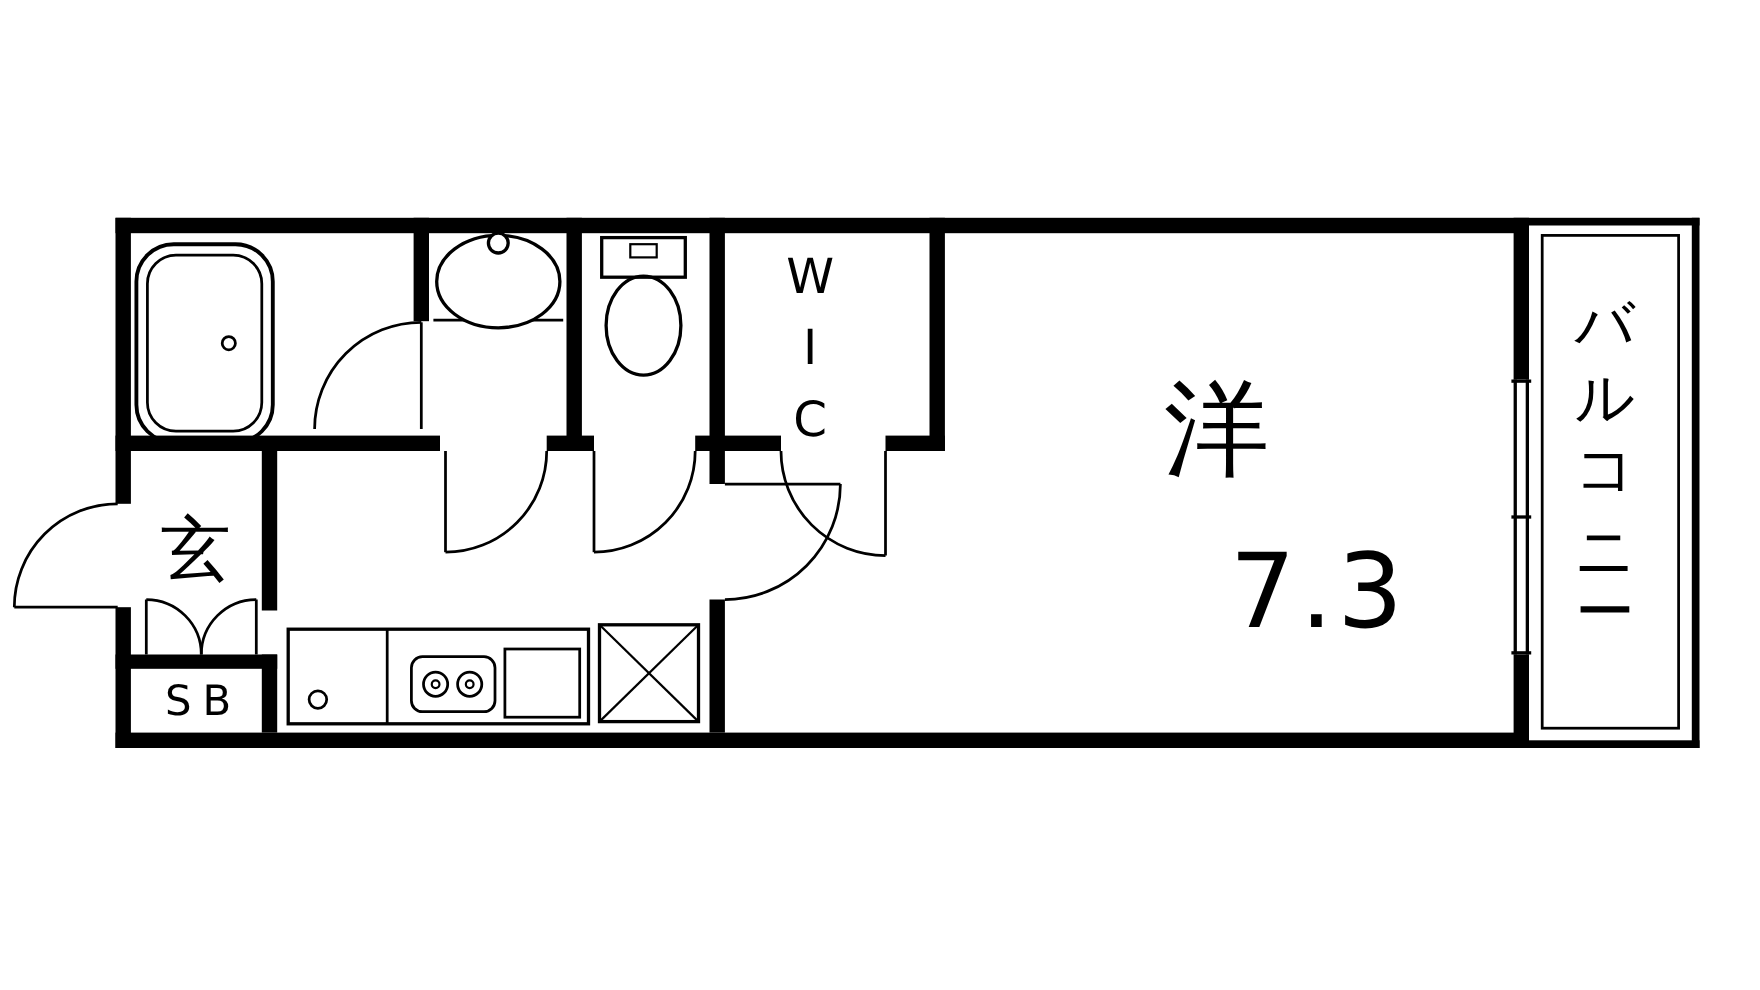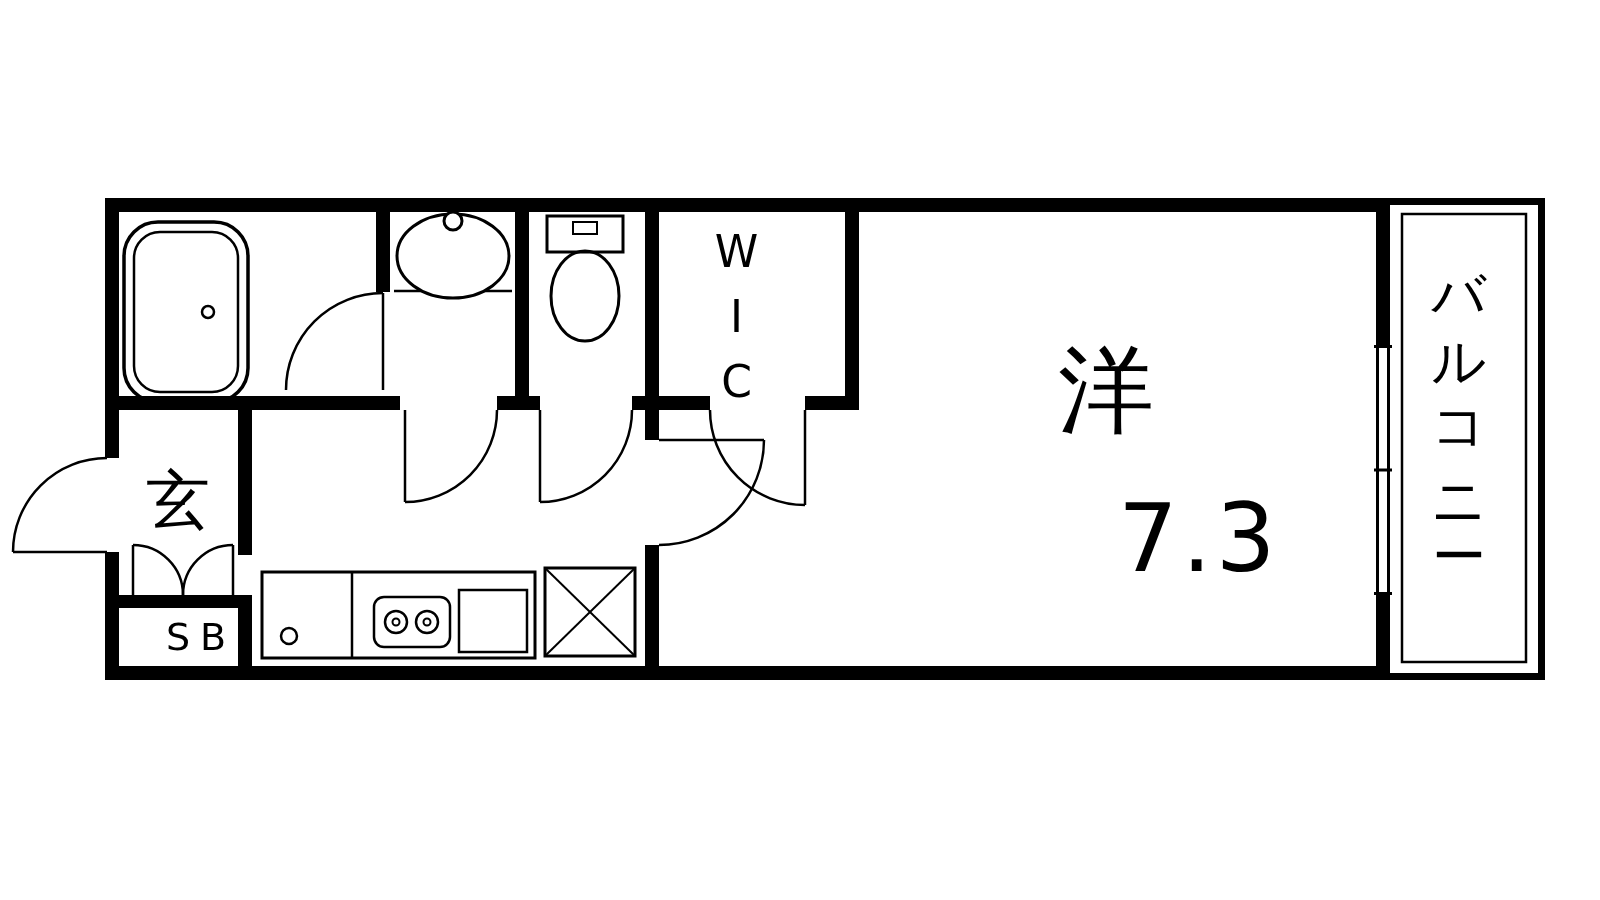--- a/index.html
+++ b/index.html
@@ -146,21 +146,21 @@
       <path d="M 133 545 A 50 50 0 0 1 183 595"></path>
       <line x1="233" y1="545" x2="233" y2="595"></line>
       <path d="M 233 545 A 50 50 0 0 0 183 595"></path>
     </g>
   </svg>
 
   <div class="label v upright" style="left:714px; top:226px; font-size:44px; letter-spacing:14px;">WIC</div>
 
   <div class="label" style="left:146px; top:468px; font-size:64px;">玄</div>
 
-  <div class="label" style="left:166px; top:618px; font-size:38px; letter-spacing:10px;">SB</div>
+  <div class="label" style="left:150px; top:618px; font-size:38px; letter-spacing:10px;">SB</div>
 
   <div class="label" style="left:1058px; top:342px; font-size:96px;">洋</div>
 
   <div class="label" style="left:1118px; top:492px; font-size:94px; letter-spacing:4px;">7.3</div>
 
   <div class="label v" style="left:1432px; top:234px; font-size:54px; letter-spacing:12px;">バルコニー</div>
 
 </div>
 
 </body></html>

